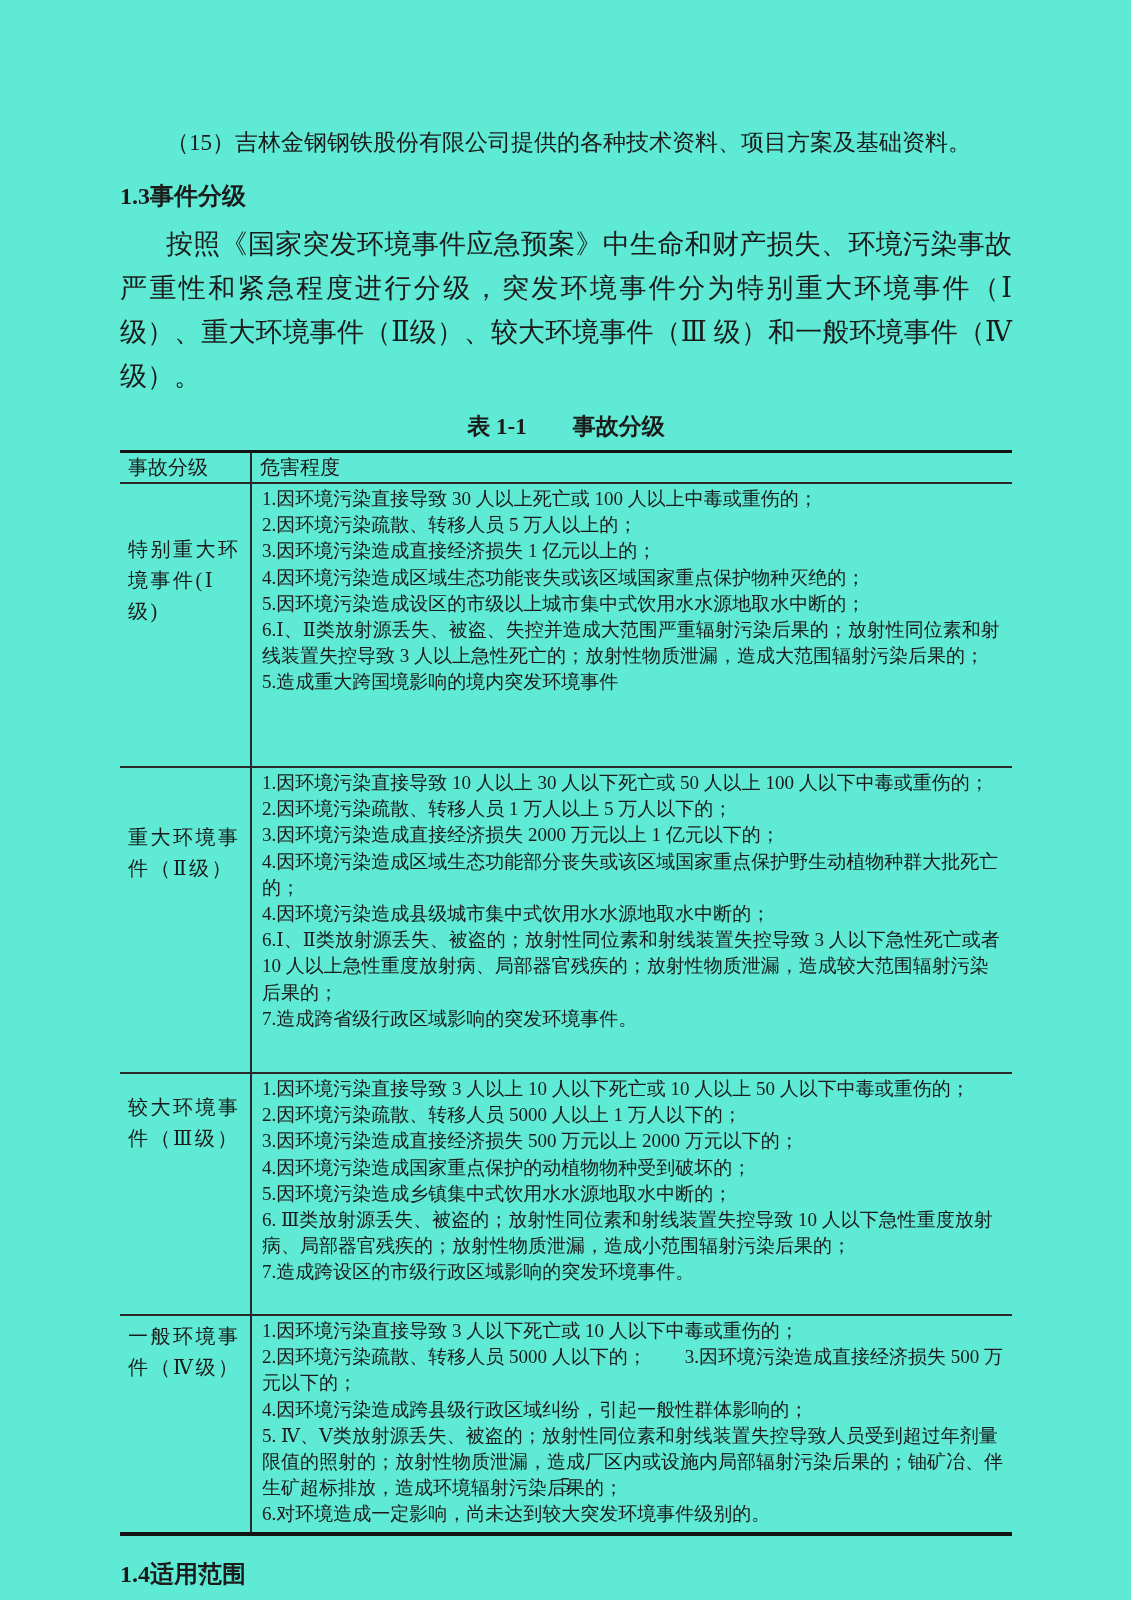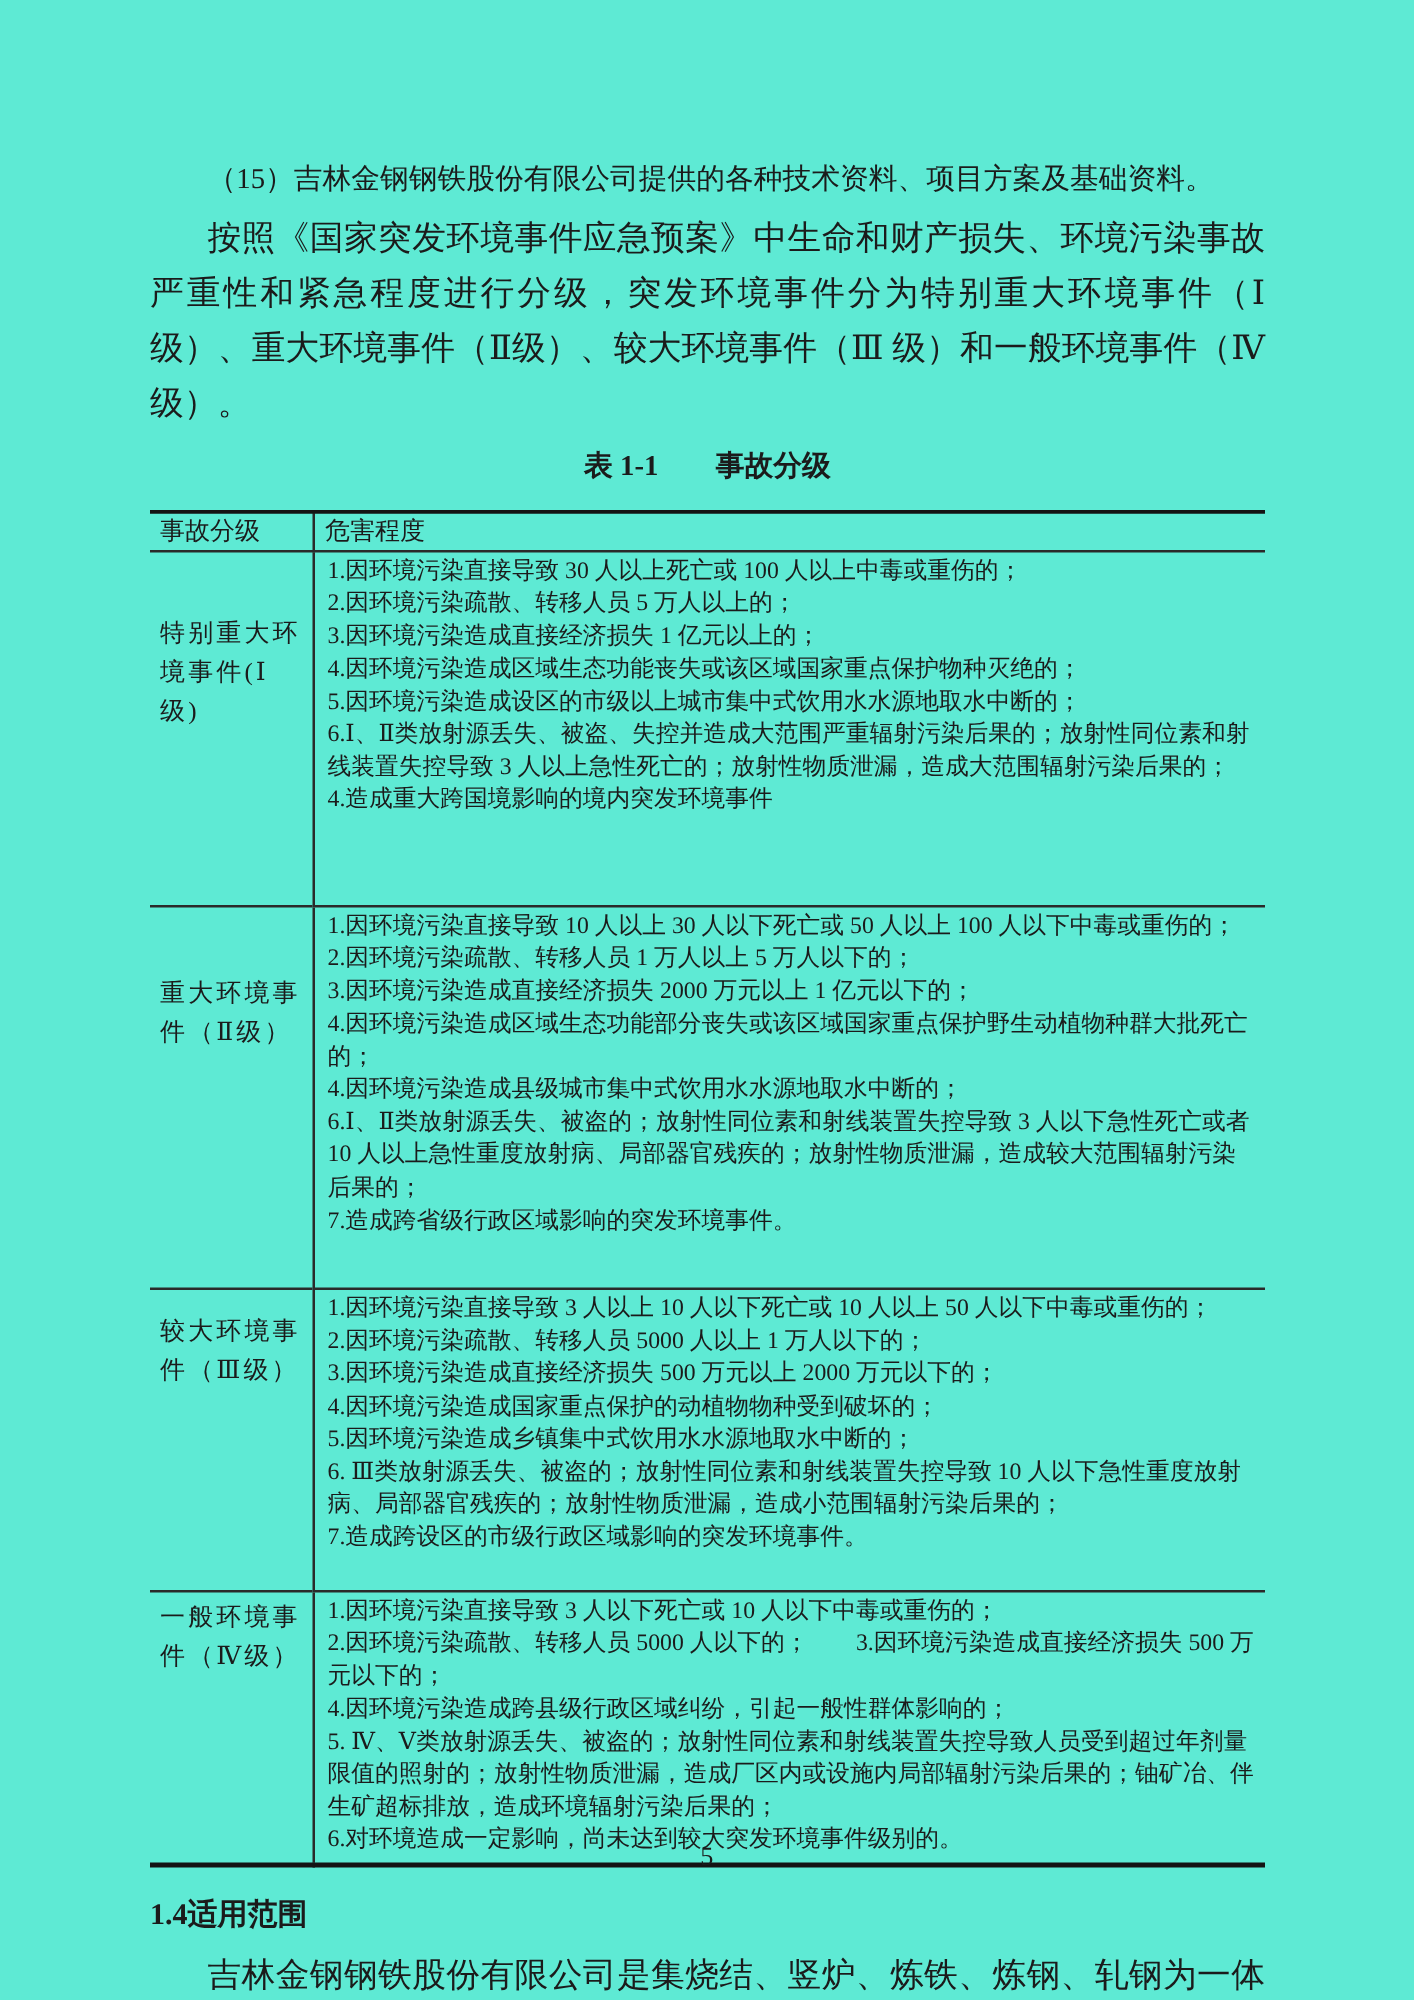--- a/index.html
+++ b/index.html
@@ -27,21 +27,21 @@
     text-indent:46px; margin:10px 0 0 0;
     text-align:justify;
   }
   .tbl-title {
     text-align:center; font-weight:bold;
     font-size:23px; line-height:30px;
     margin-top:14px;
   }
   table.grading {
     width:892px; border-collapse:collapse; table-layout:fixed;
-    margin-top:20px;
+    margin-top:8px;
     border-top:3px solid #141414;
     border-bottom:4px solid #141414;
     font-size:19px;
   }
   table.grading col.c1 { width:131px; }
   table.grading thead th {
     font-weight:normal; text-align:left;
     font-size:20px; padding:2px 8px 3px 8px;
     border-bottom:2px solid #2a2a2a;
     height:24px; line-height:24px;
@@ -71,20 +71,21 @@
     text-align:center; font-size:21px;
   }
 </style>
 </head>
 <body>
 
 <div class="page">
 
   <p class="intro">（15）吉林金钢钢铁股份有限公司提供的各种技术资料、项目方案及基础资料。</p>
 
+  <h2 class="sec-heading">1.3事件分级</h2>
 
   <p class="body-para">按照《国家突发环境事件应急预案》中生命和财产损失、环境污染事故严重性和紧急程度进行分级，突发环境事件分为特别重大环境事件（Ⅰ级）、重大环境事件（Ⅱ级）、较大环境事件（Ⅲ 级）和一般环境事件（Ⅳ 级）。</p>
 
   <div class="tbl-title">表 1-1　　事故分级</div>
 
   <table class="grading">
     <colgroup>
         <col class="c1">
         <col>
       </colgroup>
@@ -97,21 +98,21 @@
     <tbody>
       <tr>
         <td class="level-cell">特别重大环境事件(Ⅰ级)</td>
         <td class="items-cell">
             <div class="hazard-line">1.因环境污染直接导致 30 人以上死亡或 100 人以上中毒或重伤的；</div>
             <div class="hazard-line">2.因环境污染疏散、转移人员 5 万人以上的；</div>
             <div class="hazard-line">3.因环境污染造成直接经济损失 1 亿元以上的；</div>
             <div class="hazard-line">4.因环境污染造成区域生态功能丧失或该区域国家重点保护物种灭绝的；</div>
             <div class="hazard-line">5.因环境污染造成设区的市级以上城市集中式饮用水水源地取水中断的；</div>
             <div class="hazard-line">6.Ⅰ、Ⅱ类放射源丢失、被盗、失控并造成大范围严重辐射污染后果的；放射性同位素和射线装置失控导致 3 人以上急性死亡的；放射性物质泄漏，造成大范围辐射污染后果的；</div>
-            <div class="hazard-line">4.造成重大跨国境影响的境内突发环境事件</div>
+            <div class="hazard-line">5.造成重大跨国境影响的境内突发环境事件</div>
           </td>
       </tr>
       <tr>
         <td class="level-cell">重大环境事件（Ⅱ级）</td>
         <td class="items-cell">
             <div class="hazard-line">1.因环境污染直接导致 10 人以上 30 人以下死亡或 50 人以上 100 人以下中毒或重伤的；</div>
             <div class="hazard-line">2.因环境污染疏散、转移人员 1 万人以上 5 万人以下的；</div>
             <div class="hazard-line">3.因环境污染造成直接经济损失 2000 万元以上 1 亿元以下的；</div>
             <div class="hazard-line">4.因环境污染造成区域生态功能部分丧失或该区域国家重点保护野生动植物种群大批死亡的；</div>
             <div class="hazard-line">4.因环境污染造成县级城市集中式饮用水水源地取水中断的；</div>

